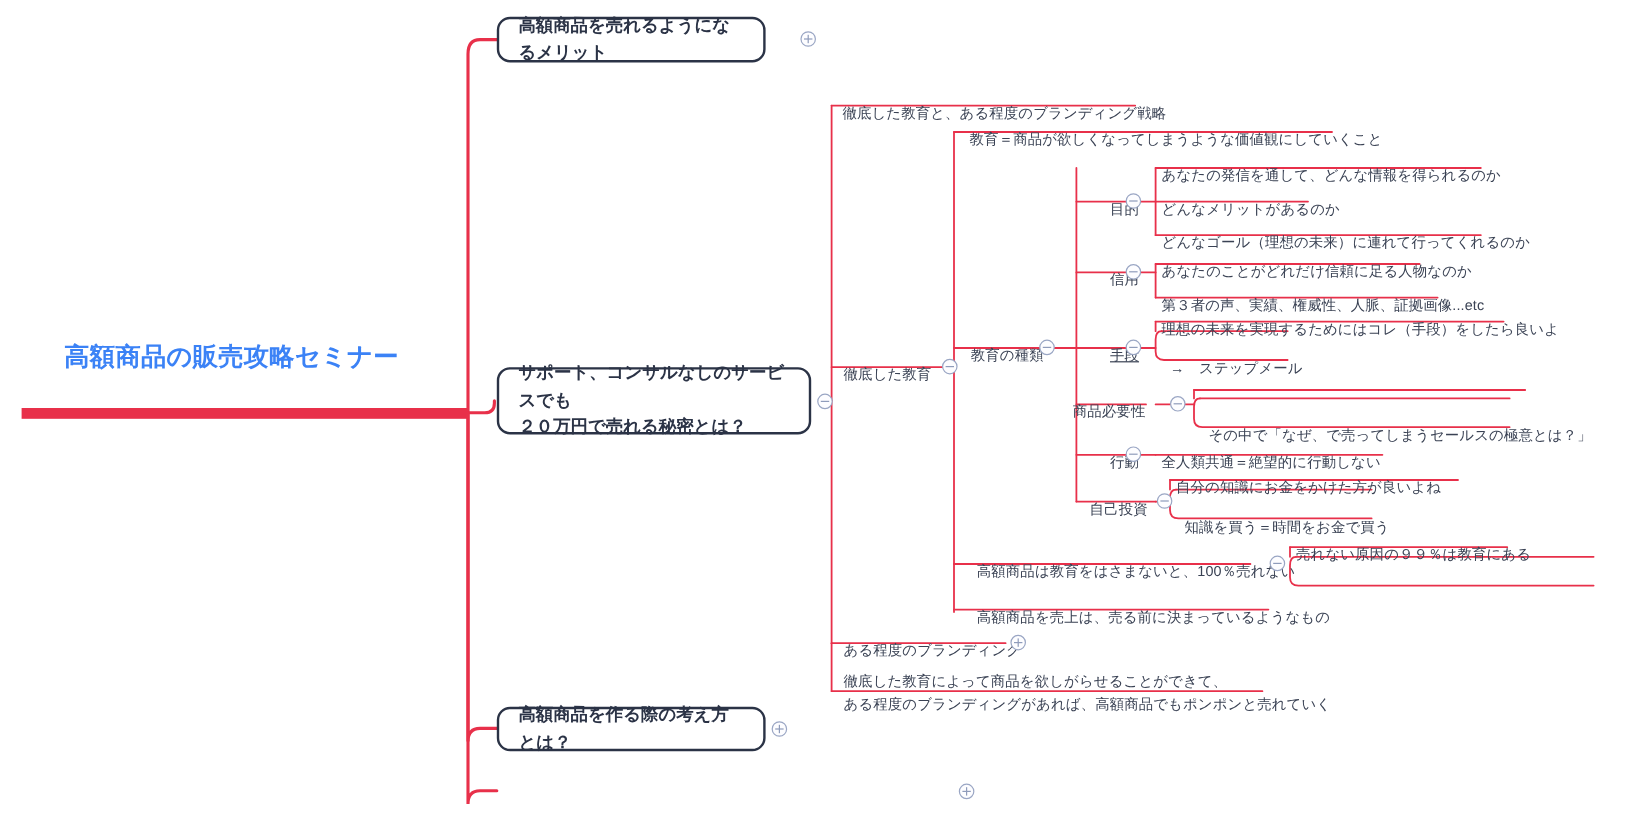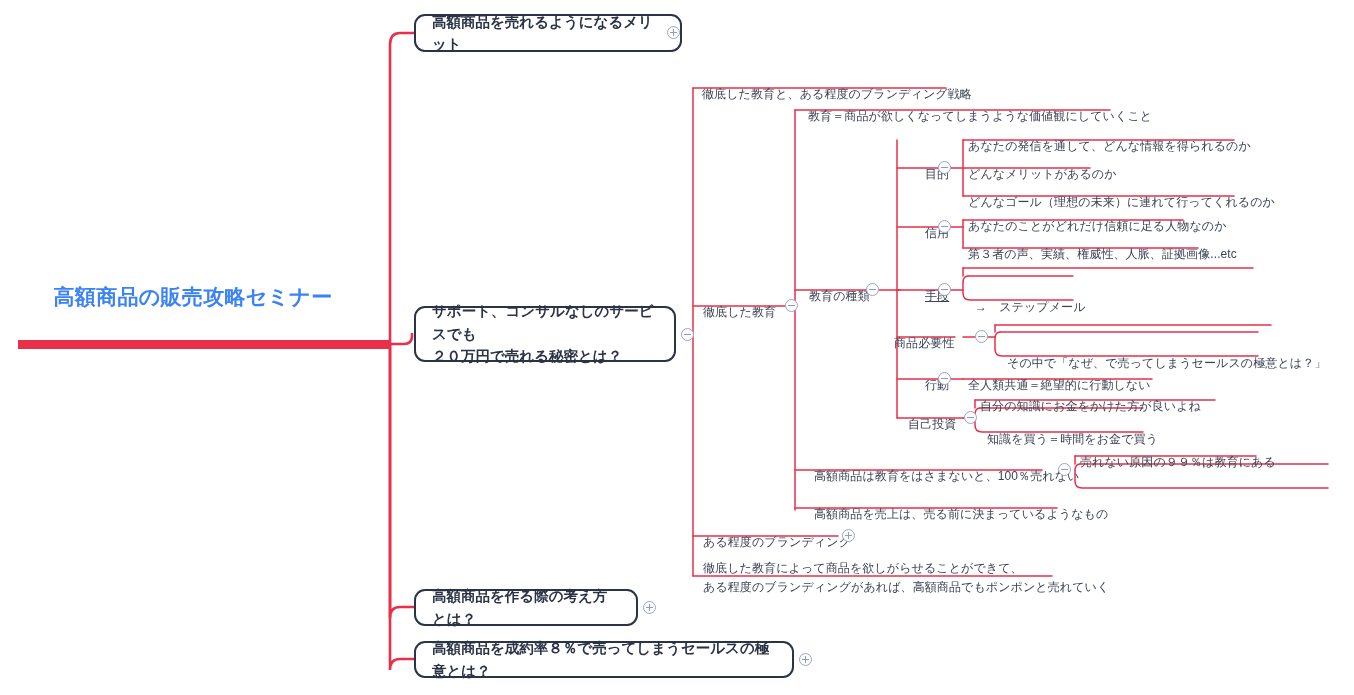--- a/index.html
+++ b/index.html
@@ -166,21 +166,21 @@
       <path d="M1075 456 L1256 456"></path>
       <path d="M1080 464 Q1075 464 1075 471 L1075 481 Q1075 488 1082 488 L1328 488"></path>
       <path d="M1080 464 L1328 464"></path>
       <path d="M1075 456 L1075 464"></path>
     </g>
   </svg>
 
   <div class="root-title">高額商品の販売攻略セミナー</div>
   <div class="root-bar"></div>
 
-  <div class="mnode" style="left:414px; top:14px; width:268px; height:38px;">
+  <div class="mnode" style="left:414px; top:14px; width:224px; height:38px;">
     <span>高額商品を売れるようになるメリット</span>
   </div>
   <div class="toggle" style="left:667px; top:26px;">
     <i class="h"></i>
     <i class="v"></i>
   </div>
 
   <div class="mnode" style="left:414px; top:306px; width:262px; height:56px;">
     <span>サポート、コンサルなしのサービスでも
 ２０万円で売れる秘密とは？</span>
@@ -190,23 +190,20 @@
   </div>
 
   <div class="mnode" style="left:414px; top:589px; width:224px; height:37px;">
     <span>高額商品を作る際の考え方とは？</span>
   </div>
   <div class="toggle" style="left:643px; top:601px;">
     <i class="h"></i>
     <i class="v"></i>
   </div>
 
-  <div class="mnode" style="left:414px; top:641px; width:380px; height:37px;">
-    <span>高額商品を成約率８％で売ってしまうセールスの極意とは？</span>
-  </div>
   <div class="toggle" style="left:799px; top:653px;">
     <i class="h"></i>
     <i class="v"></i>
   </div>
 
   <div class="tnode" style="left:702px; top:67px;">
     <span>徹底した教育と、ある程度のブランディング戦略</span>
   </div>
 
   <div class="tnode" style="left:703px; top:285px;">
@@ -279,20 +276,23 @@
     <span>どんなゴール（理想の未来）に連れて行ってくれるのか</span>
   </div>
 
   <div class="tnode" style="left:968px; top:199px;">
     <span>あなたのことがどれだけ信頼に足る人物なのか</span>
   </div>
   <div class="tnode" style="left:968px; top:227px;">
     <span>第３者の声、実績、権威性、人脈、証拠画像...etc</span>
   </div>
 
+  <div class="tnode" style="left:968px; top:247px;">
+    <span>理想の未来を実現するためにはコレ（手段）をしたら良いよ</span>
+  </div>
   <div class="tnode" style="left:975px; top:280px;">
     <span>→　ステップメール</span>
   </div>
 
   <div class="tnode" style="left:1007px; top:336px;">
     <span>その中で「なぜ、で売ってしまうセールスの極意とは？」</span>
   </div>
 
   <div class="tnode" style="left:968px; top:358px;">
     <span>全人類共通＝絶望的に行動しない</span>

